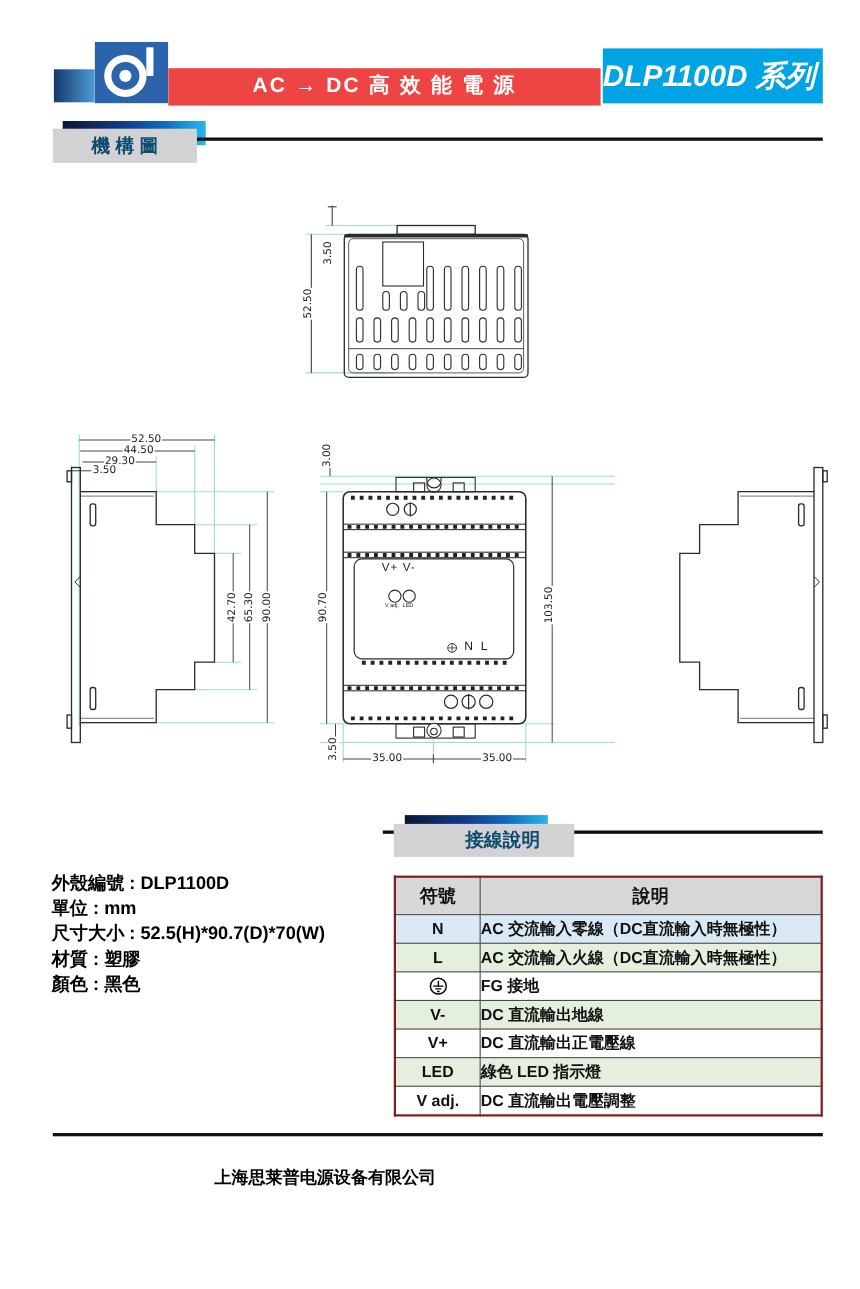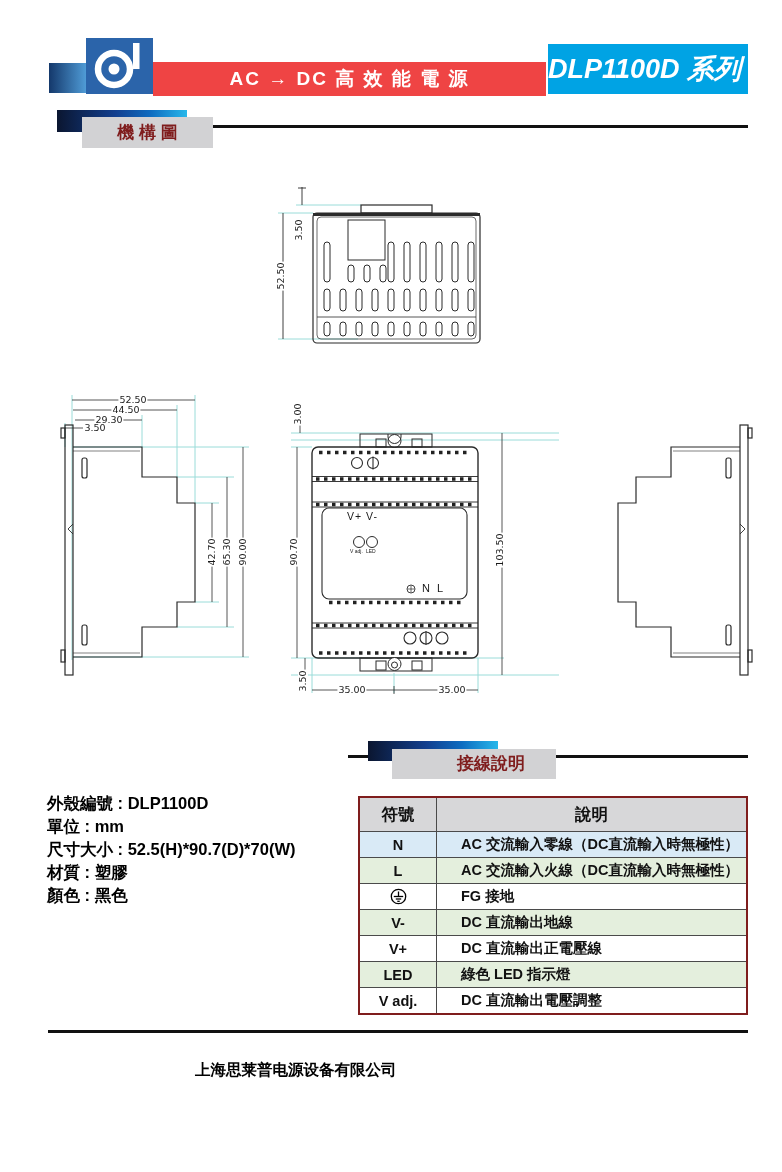--- a/index.html
+++ b/index.html
@@ -10,22 +10,22 @@
         background:linear-gradient(90deg,#14386b,#4f9bd6);}
   .logo{position:absolute;left:86px;top:38px;width:67px;height:56px;}
   .banner{position:absolute;left:153px;top:62px;width:393px;height:34px;background:#ef4444;
         color:#fff;font-weight:bold;font-size:19px;line-height:34px;text-align:center;letter-spacing:2px;}
   .badge{position:absolute;left:548px;top:44px;width:200px;height:50px;background:#00a3e4;
         color:#fff;font-weight:bold;font-style:italic;font-size:27px;line-height:50px;}
   
   .sec-grad{position:absolute;background:linear-gradient(90deg,#0b1630 0%,#123f8f 45%,#0e6cc0 72%,#27b7ea 100%);}
   .g1{left:57px;top:110px;width:130px;height:22px;}
   .g2{left:368px;top:741px;width:130px;height:20px;z-index:1;}
-  .sec-box{position:absolute;background:#d2d2d4;color:#7f1d1d;font-weight:bold;font-size:17px;
-        text-align:center;z-index:2;margin-left:34px;}
+  .sec-box{position:absolute;background:#d2d2d4;color:#0c4a6e;font-weight:bold;font-size:17px;
+        text-align:center;z-index:2;}
   .b1{left:48px;top:117px;width:131px;height:31px;line-height:31px;}
   .b2{left:358px;top:749px;width:130px;height:30px;line-height:30px;padding-left:34px;}
   .rule{position:absolute;background:#111;}
   .r1{left:179px;top:125px;width:569px;height:3px;}
   .r2{left:348px;top:755px;width:400px;height:2.5px;z-index:0;}
   .r3{left:48px;top:1030px;width:700px;height:3px;}
   
   .dwg{position:absolute;}
   svg .ln{stroke:#2b2b2b;fill:none;}
   .dim{position:absolute;transform:translate(-50%,-50%);font-size:9.5px;line-height:10px;
@@ -36,21 +36,21 @@
   
   .specs{position:absolute;left:47px;top:792px;width:310px;color:#000;
          font-weight:bold;font-size:16.5px;line-height:23px;}
   
   table.wiring{position:absolute;left:358px;top:796px;width:390px;border-collapse:collapse;
          border:2px solid #7f1d1d;}
   table.wiring th{background:#d7d7d9;border:1px solid #4a4a4a;font-size:16.5px;font-weight:bold;
          height:31px;color:#111;}
   table.wiring td{border:1px solid #4a4a4a;font-size:14.5px;font-weight:bold;height:23px;color:#111;}
   table.wiring td.sym{width:74px;text-align:center;}
-  table.wiring td.desc{padding-left:24px;}
+  table.wiring td.desc{padding-left:0;}
   
   .notice{position:absolute;left:98px;top:1000px;width:600px;text-align:center;
           color:#fa1a24;font-weight:bold;font-size:17.5px;}
   .footer{position:absolute;left:195px;top:1060px;color:#000;font-weight:bold;font-size:15.5px;}
 </style>
 </head>
 <body>
 
 <div class="page">
 

